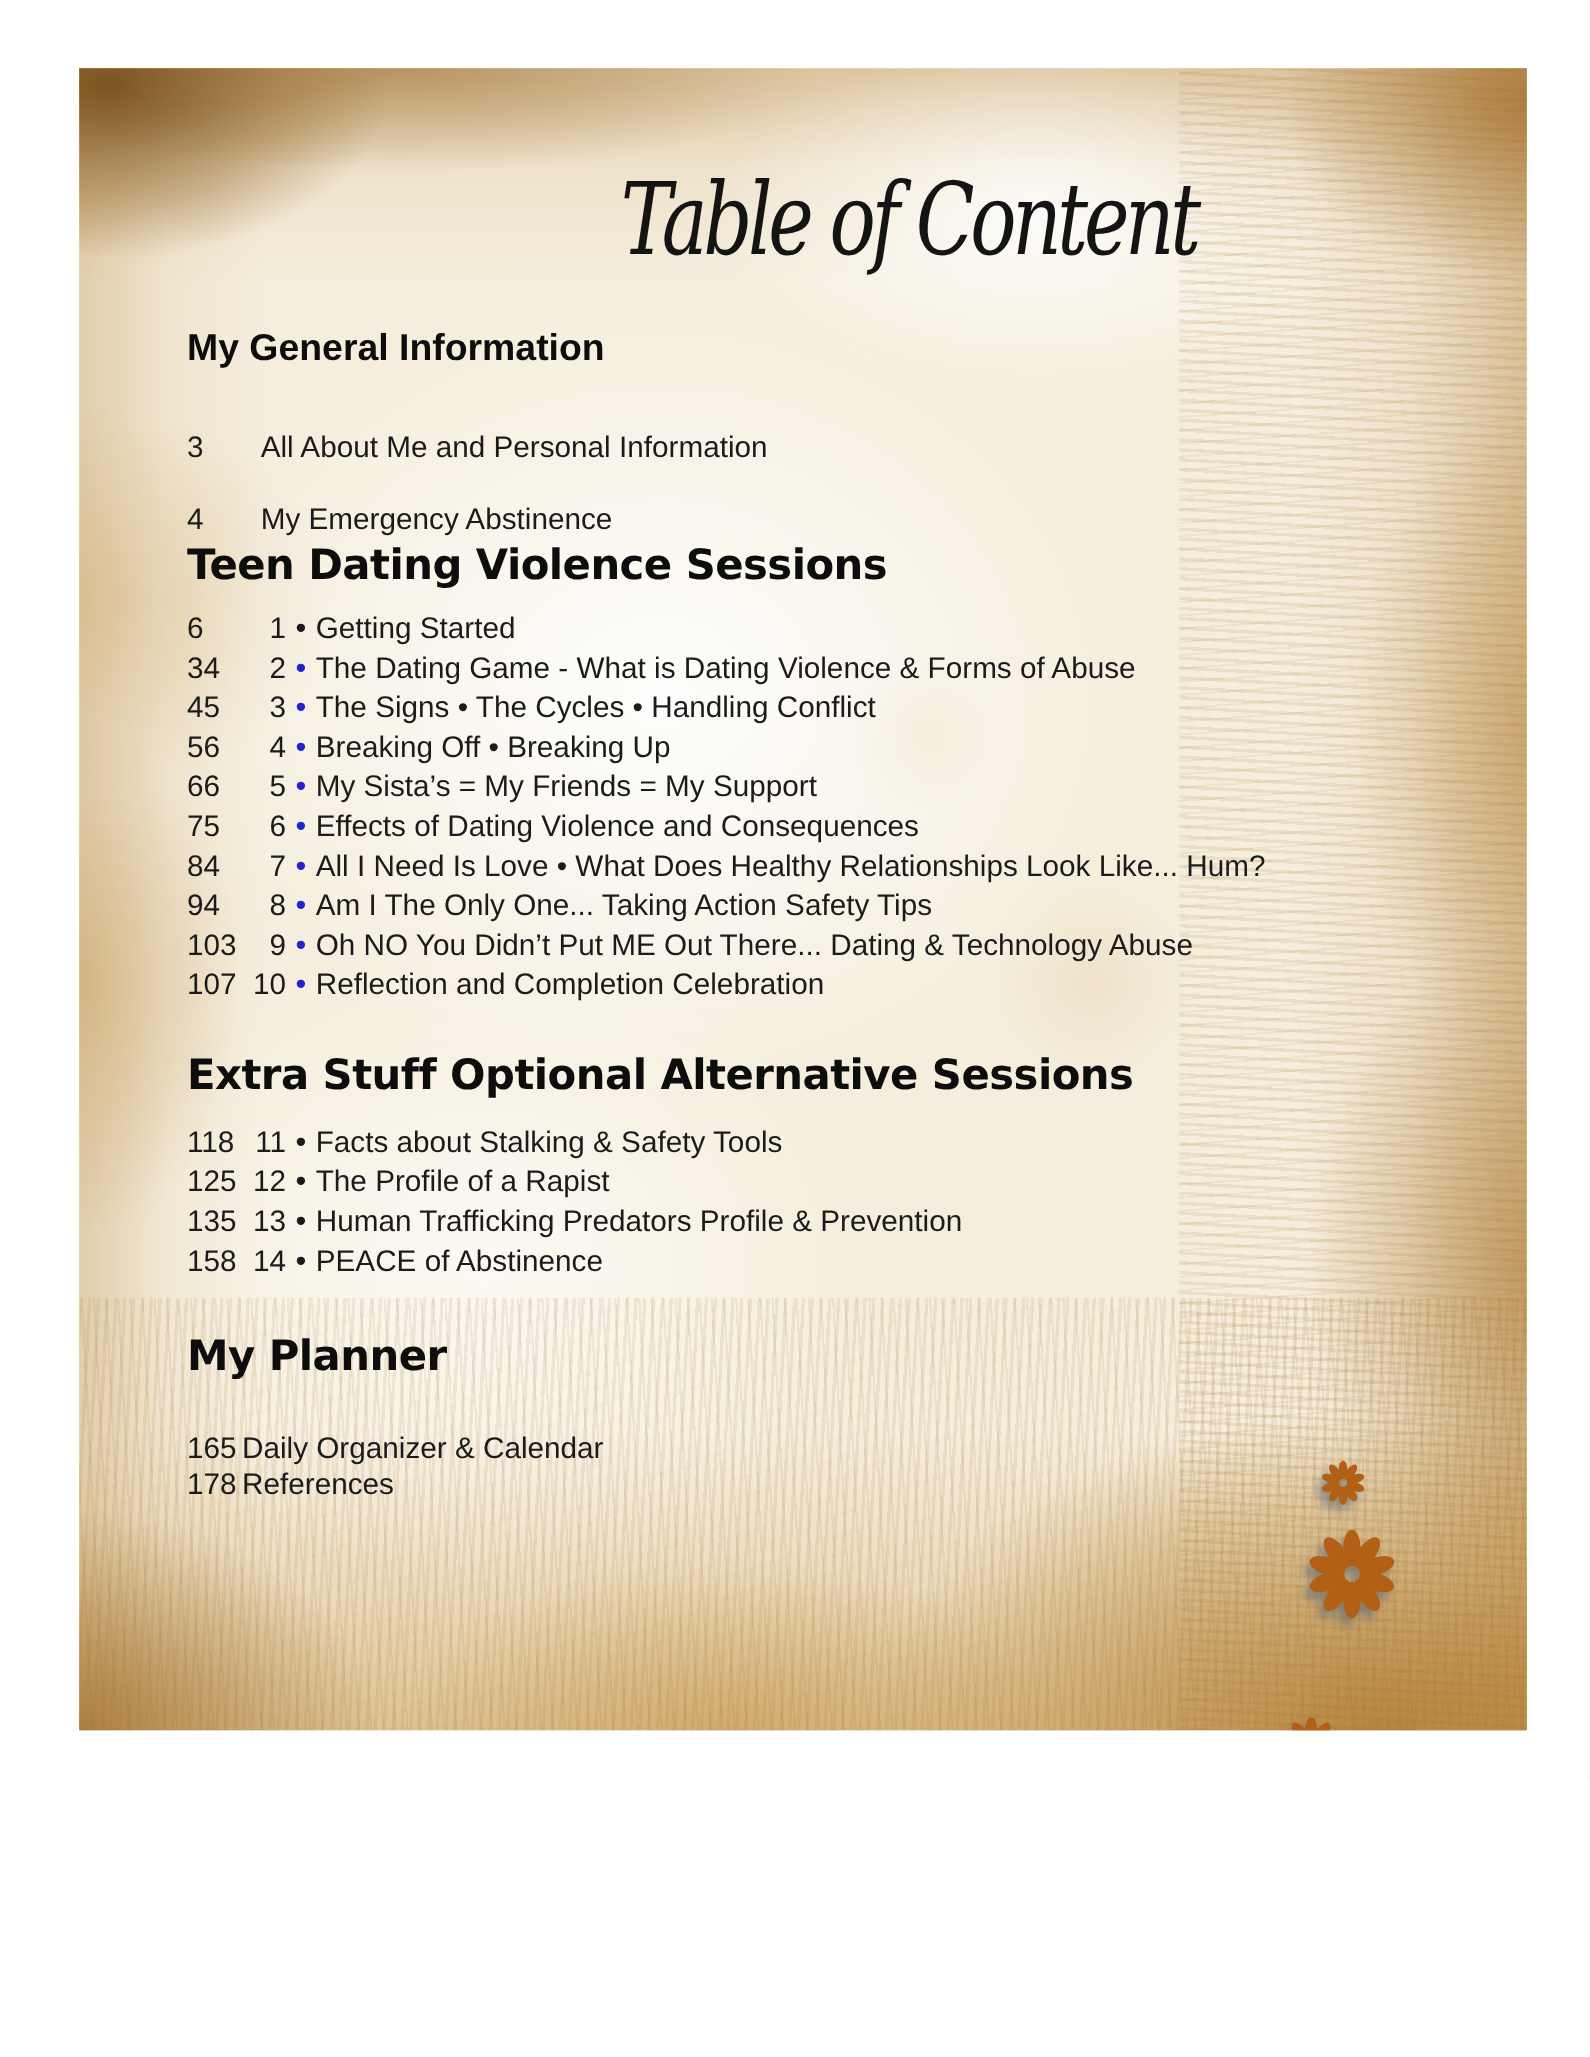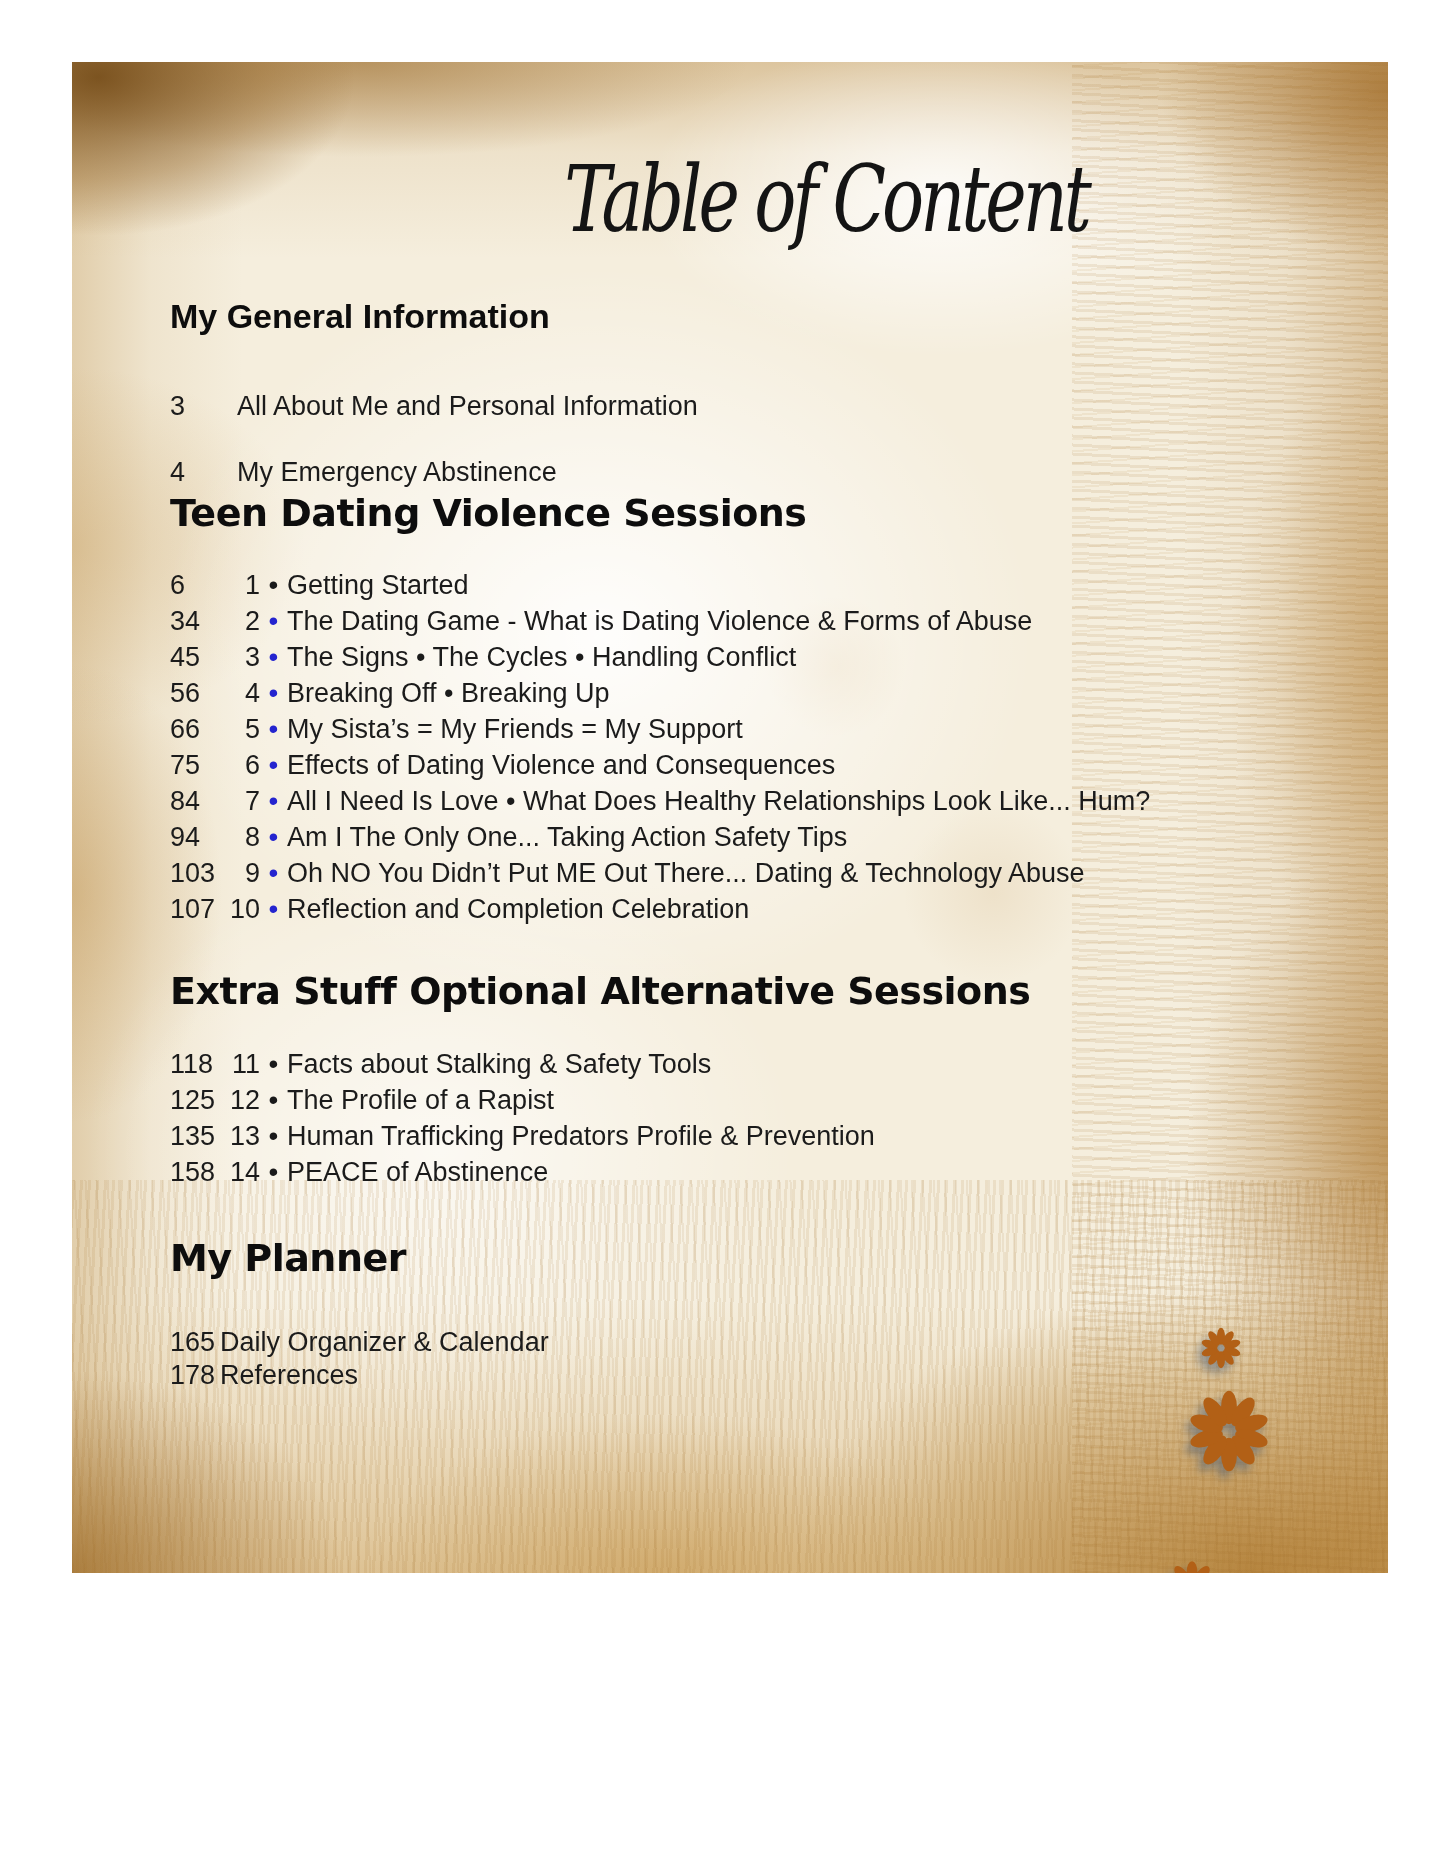--- a/index.html
+++ b/index.html
@@ -65,22 +65,22 @@
   
   .toc{position:absolute;left:98px;top:234px;right:40px;z-index:2;}
   .sec-heading{margin:0;color:var(--head-ink,#0d0d0d);}
   .h-plain{font-family:"Liberation Sans", sans-serif;font-weight:700;font-size:34px;line-height:40px;}
   .h-rounded{font-family:"DejaVu Sans", sans-serif;font-weight:700;font-size:38px;line-height:48px;letter-spacing:-0.5px;}
   .head-1{}
   .head-2{margin-top:40px;}
   .head-3{margin-top:44px;}
   .sec-list{list-style:none;margin:0;padding:0;font-size:27px;}
   .list-0{margin-top:54px;}
-  .list-1{margin-top:30px;}
-  .list-2{margin-top:31px;}
+  .list-1{margin-top:16px;}
+  .list-2{margin-top:19px;}
   .list-3{margin-top:44px;}
   .type-general  .toc-row{line-height:33px;margin-top:33px;}
   .type-sessions .toc-row{line-height:36px;}
   .type-planner  .toc-row{line-height:33px;}
   .toc-row{white-space:nowrap;}
   .pg{display:inline-block;}
   .type-general  .pg{width:67px;}
   .type-sessions .pg{width:60px;}
   .type-planner  .pg{width:50px;}
   .sess{display:inline-block;width:30px;text-align:right;}

